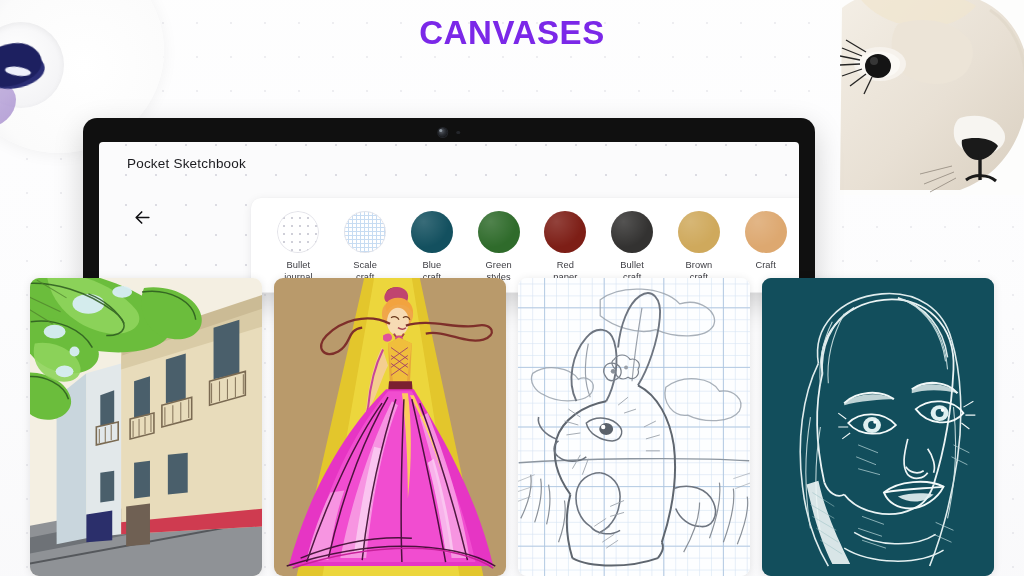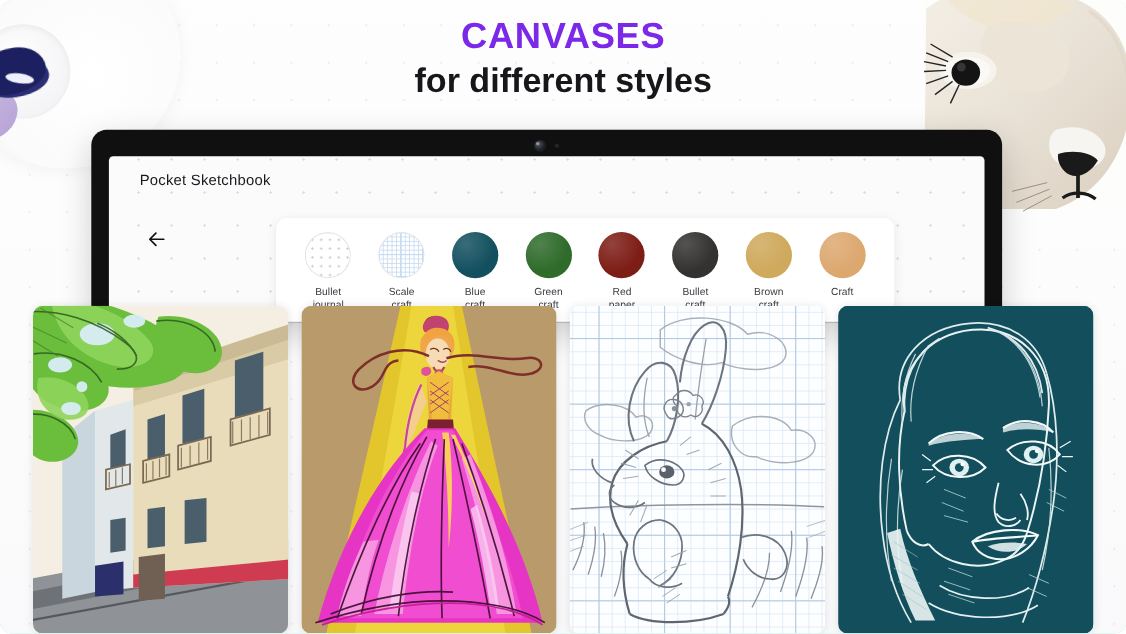--- a/index.html
+++ b/index.html
@@ -6,21 +6,21 @@
   * { box-sizing: border-box; margin: 0; padding: 0; }
 
   body {
     width: 1024px; height: 576px;
     font-family: "Liberation Sans", sans-serif;
     background: #ffffff;
     overflow: hidden;
     position: relative;
   }
 
-  .stage { position: absolute; inset: 0; overflow: hidden; background:#5eead4;border-radius:11px; }
+  .stage { position: absolute; inset: 0; overflow: hidden; background:#c4b5fd; }
 
   
   .dot-bg {
     position: absolute; inset: 0;
     background-color: #fcfcfd;
     background-image: radial-gradient(circle, #d9d9e0 1.1px, transparent 1.2px);
     background-size: 34px 34px;
     background-position: 10px 6px;
   }
   .bg-wash {
@@ -74,21 +74,21 @@
     font-size: 33px; font-weight: 700; letter-spacing: .6px;
     color:#7b28e8; line-height:1.18;
   }
   .headline .h2 {
     font-size: 31px; font-weight: 700; color:#17161a; line-height:1.25;
     margin-top:2px;
   }
 
   
   .tablet {
-    position:absolute; left:83px; top:118px; width:828px; height:175px;
+    position:absolute; left:83px; top:118px; width:732px; height:175px;
     background:#101010;
     border-radius:14px 14px 0 0;
     box-shadow: 0 10px 30px rgba(0,0,0,.18);
   }
   .bezel-cam {
     position:absolute; left:50%; top:10px; transform:translateX(-50%);
     display:flex; align-items:center; gap:9px;
   }
   .cam-lens {
     width:9px;height:9px;border-radius:50%;
@@ -235,21 +235,20 @@
         <path d="M112 176 L80 184"></path>
           <path d="M114 182 L84 194"></path>
           <path d="M116 188 L90 202"></path>
       </g>
       <path d="M150 20 C172 34 186 62 186 96" stroke="#ded5c6" stroke-width="3" fill="none" opacity=".6"></path>
     </svg>
   </div>
 
   <div class="headline">
     <div class="h1">CANVASES</div>
-    <div class="h2">for different styles</div>
   </div>
 
   <div class="tablet">
     <div class="bezel-cam">
       <span class="cam-lens"></span>
       <span class="cam-dot"></span>
     </div>
 
     <div class="screen">
       <div class="screen-dots"></div>
@@ -274,21 +273,21 @@
 craft</div>
           </div>
           <div class="swatch-item">
             <div class="swatch sw-solid" style="background: rgb(19, 80, 95);"></div>
             <div class="swatch-label">Blue
 craft</div>
           </div>
           <div class="swatch-item">
             <div class="swatch sw-solid" style="background: rgb(47, 107, 43);"></div>
             <div class="swatch-label">Green
-craft</div>
+styles</div>
           </div>
           <div class="swatch-item">
             <div class="swatch sw-solid" style="background: rgb(125, 30, 22);"></div>
             <div class="swatch-label">Red
 paper</div>
           </div>
           <div class="swatch-item">
             <div class="swatch sw-solid" style="background: rgb(51, 50, 49);"></div>
             <div class="swatch-label">Bullet
 craft</div>

